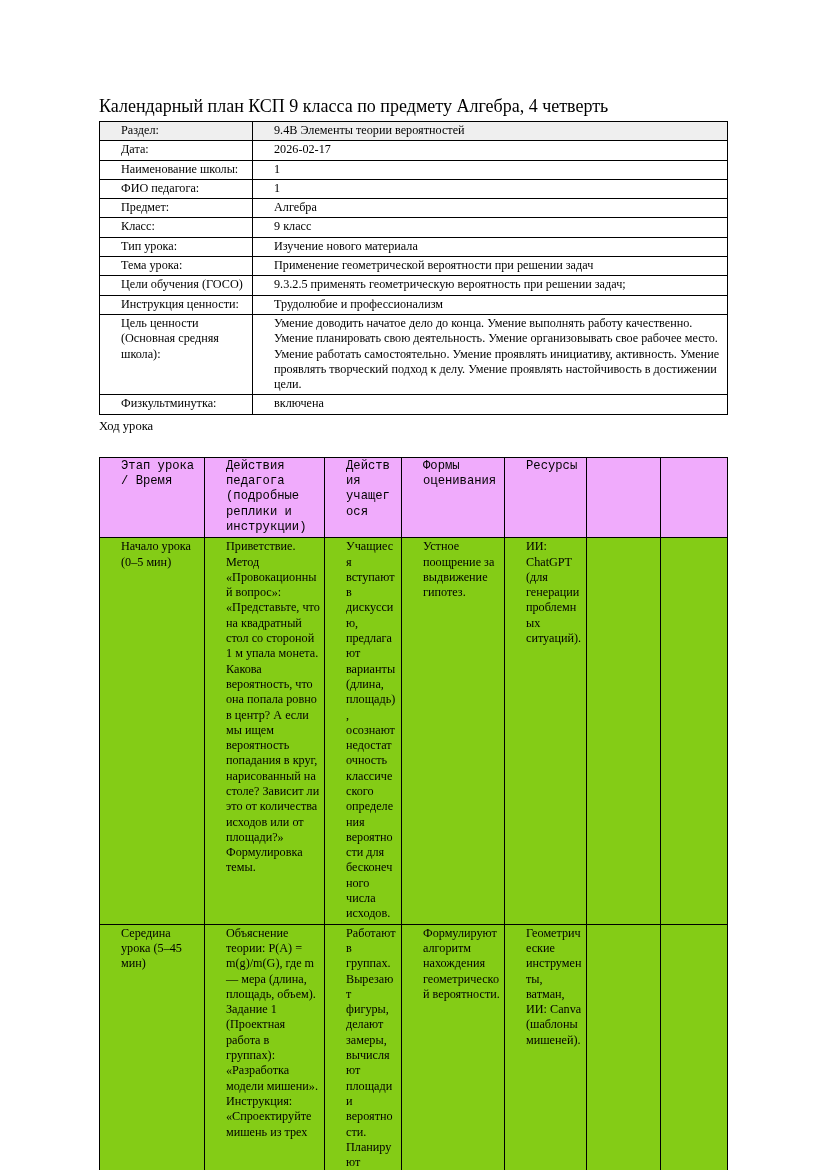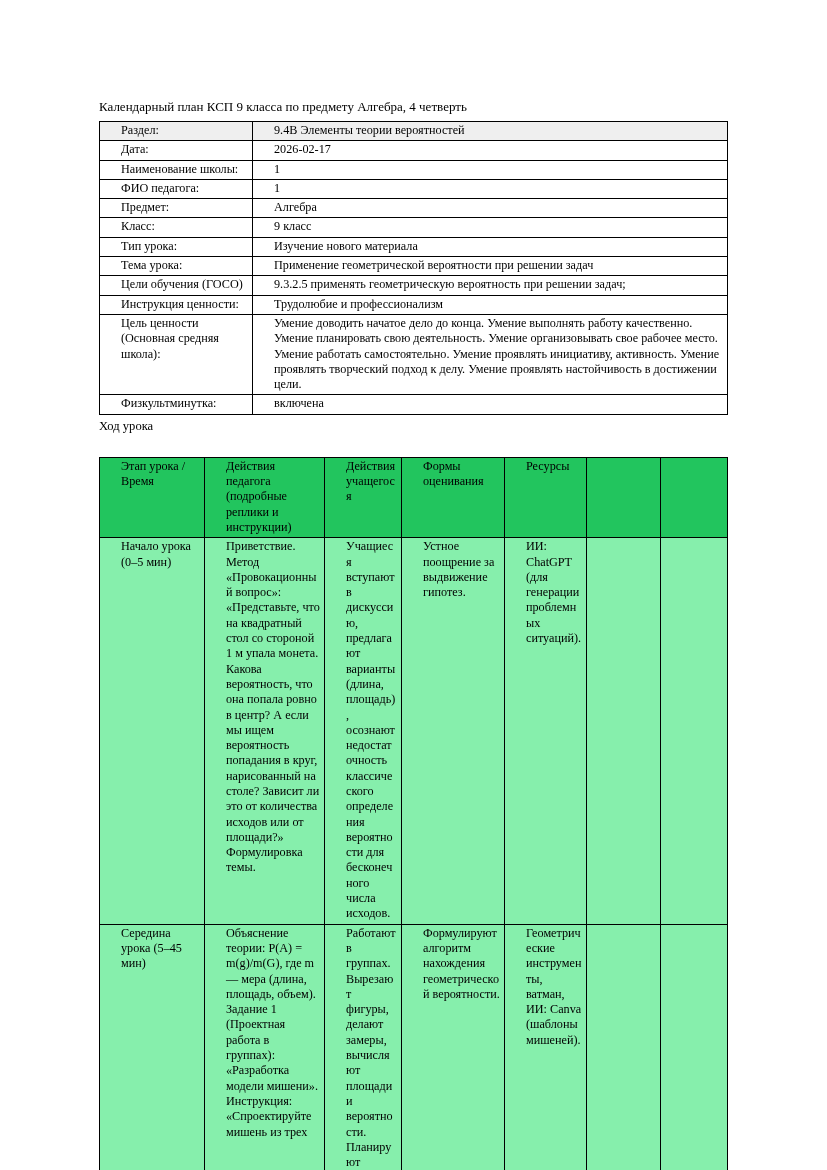--- a/index.html
+++ b/index.html
@@ -16,21 +16,21 @@
   }
   .page {
     position: relative;
     width: 827px;
     height: 1170px;
     background: #ffffff;
     box-sizing: border-box;
     padding: 98px 100px 0 99px;
   }
   .doc-title {
-    font-size: 13px;
+    font-size: 18px;
     line-height: 17px;
     margin: 0 0 6px 0;
     white-space: nowrap;
   }
   table.doc-table {
     border-collapse: collapse;
     width: 628px;
     table-layout: fixed;
     font-size: 12.2px;
   }
@@ -57,25 +57,26 @@
   
   .flow-table { width: 628px; }
   .flow-table col.k0 { width: 105px; }
   .flow-table col.k1 { width: 120px; }
   .flow-table col.k2 { width: 77px; }
   .flow-table col.k3 { width: 103px; }
   .flow-table col.k4 { width: 82px; }
   .flow-table col.k5 { width: 74px; }
   .flow-table col.k6 { width: 67px; }
   .flow-table thead td {
-    background: #22c55e;
+    background: #f0abfc;
     vertical-align: top;
+    font-family: Liberation Mono, monospace;
   }
   .flow-table tbody td {
-    background: #86efac;
+    background: #84cc16;
   }
 </style>
 </head>
 <body>
 
 <div class="page">
 
   <div class="doc-title">Календарный план КСП 9 класса по предмету Алгебра, 4 четверть</div>
 
   <table class="doc-table info-table">

